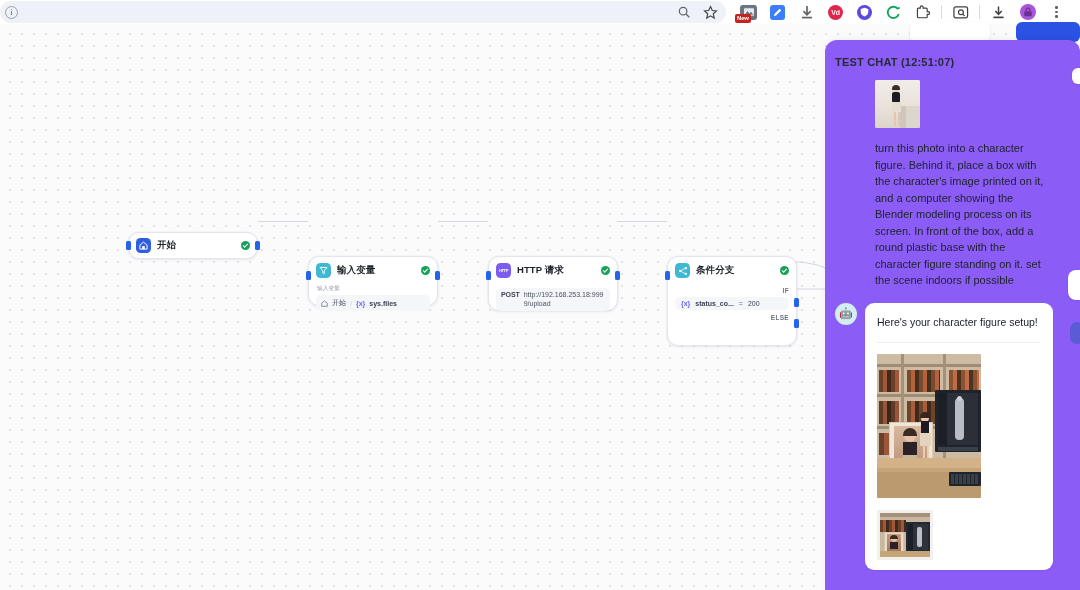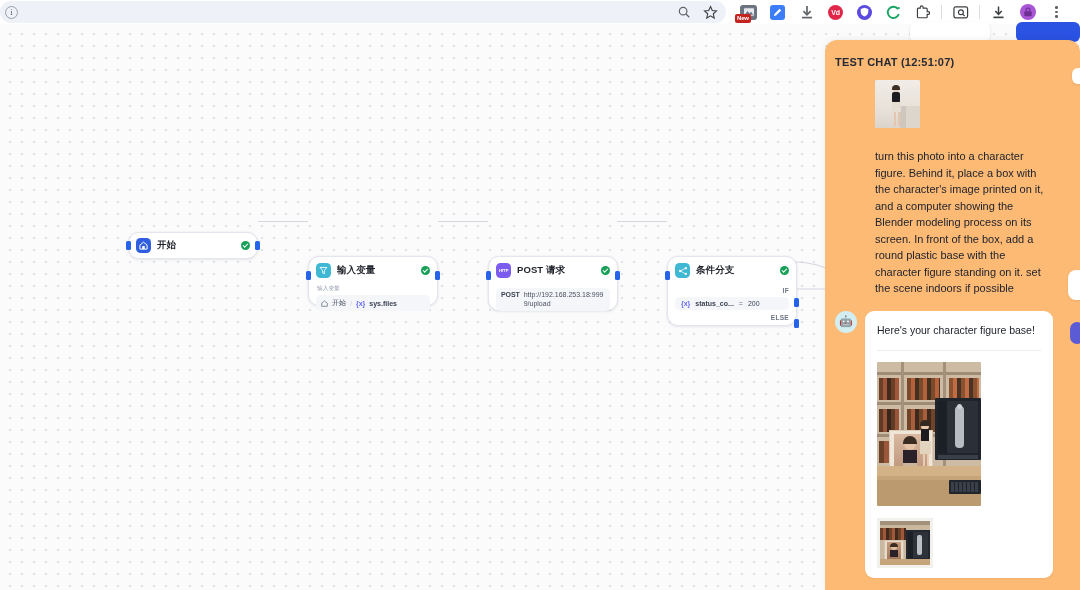--- a/index.html
+++ b/index.html
@@ -118,21 +118,21 @@
   }
   .port.left { left: -3px; }
   .port.right { right: -3px; }
 
   .link { position: absolute; background: #d3d7e0; height: 1.1px; }
 
   
   #chat-panel {
     position: absolute; right: 0; top: 40px;
     width: 255px; height: 550px;
-    background: #fdba74;
+    background: #8b5cf6;
     border-top-left-radius: 12px;
     border-top-right-radius: 12px;
     box-shadow: 0 -1px 6px rgba(16,24,40,.06);
     overflow: hidden;
   }
   #chat-title {
     position: absolute; left: 10px; top: 16px;
     font-size: 11px; font-weight: bold; color: #262b36;
     letter-spacing: 0.2px;
   }
@@ -142,21 +142,20 @@
   }
   .msg-user { display: flex; flex-direction: column; align-items: flex-start; padding: 0 10px 0 50px; }
   .user-photo {
     width: 45px; height: 48px; border-radius: 2px;
     margin-bottom: 12px; overflow: hidden; position: relative;
     background: #efeae5;
   }
   .user-text {
     font-size: 11px; line-height: 16.5px; color: #20242e;
     width: 172px;
-    margin-top: 8px;
   }
   .msg-bot { display: flex; gap: 8px; padding: 14px 4px 0 10px; align-items: flex-start; }
   .bot-av {
     width: 22px; height: 22px; border-radius: 50%;
     background: #d2eef0; flex: none;
     display: flex; align-items: center; justify-content: center;
     font-size: 11px;
   }
   .bot-bubble {
     background: #ffffff; border-radius: 9px;
@@ -362,31 +361,31 @@
     </div>
     <div class="port right" style="top:14px;margin-top:0;"></div>
   </div>
 
   <div class="node" style="left:488px; top:232px; width:130px; height:55px;">
     <div class="port left" style="top:14px;margin-top:0;"></div>
     <div class="node-head">
       <span class="node-ico" style="background:#7c5cf0; font-size:4px; color:#fff; font-weight:bold; letter-spacing:-0.3px;">
         <span>HTTP</span>
       </span>
-      <span class="node-title">POST 请求</span>
+      <span class="node-title">HTTP 请求</span>
       <span class="node-ok"></span>
     </div>
     <div class="chipbox" style="margin-top:10px; align-items:flex-start;">
       <span class="mono-tag" style="flex:none;">POST</span>
       <span style="word-break:break-all; line-height:8.5px; color:#4b5160;">http://192.168.253.18:9999/upload</span>
     </div>
     <div class="port right" style="top:14px;margin-top:0;"></div>
   </div>
 
-  <div class="node" style="left:667px; top:232px; width:130px; height:70px;">
+  <div class="node" style="left:667px; top:232px; width:130px; height:90px;">
     <div class="port left" style="top:14px;margin-top:0;"></div>
     <div class="node-head">
       <span class="node-ico" style="background:#3fb8d4;">
         <svg width="10" height="10" viewBox="0 0 11 11">
             <circle cx="2.4" cy="5.5" r="1.3" fill="#fff"></circle>
             <circle cx="8.6" cy="2.4" r="1.3" fill="#fff"></circle>
             <circle cx="8.6" cy="8.6" r="1.3" fill="#fff"></circle>
             <path d="M3.6 5 L7.4 2.8 M3.6 6 L7.4 8.2" stroke="#fff" stroke-width="0.9"></path>
           </svg>
       </span>
@@ -428,21 +427,21 @@
         <div class="ph" style="left:23px;top:32px;width:2px;height:14px;background:#e3c6ad;"></div>
       </div>
       <div class="user-text">turn this photo into a character figure. Behind it, place a box with the character's image printed on it, and a computer showing the Blender modeling process on its screen. In front of the box, add a round plastic base with the character figure standing on it. set the scene indoors if possible</div>
     </div>
 
     <div class="msg-bot">
       <div class="bot-av">
         <span>🤖</span>
       </div>
       <div class="bot-bubble">
-        <div class="bot-text">Here's your character figure base!</div>
+        <div class="bot-text">Here's your character figure setup!</div>
         <div class="bot-sep"></div>
 
         <div class="gen-img">
           <div class="ph" style="left:0;top:0;width:104px;height:144px;background:#b9a893;"></div>
           <div class="ph" style="left:0;top:0;width:104px;height:104px;background:#cdbba4;"></div>
           <div class="ph" style="left:0;top:10px;width:104px;height:3px;background:#9e8c76;"></div>
           <div class="ph" style="left:0;top:40px;width:104px;height:3px;background:#9e8c76;"></div>
           <div class="ph" style="left:0;top:72px;width:104px;height:3px;background:#9e8c76;"></div>
           <div class="ph" style="left:24px;top:0;width:3px;height:104px;background:#a3917b;"></div>
           <div class="ph" style="left:66px;top:0;width:3px;height:104px;background:#a3917b;"></div>

